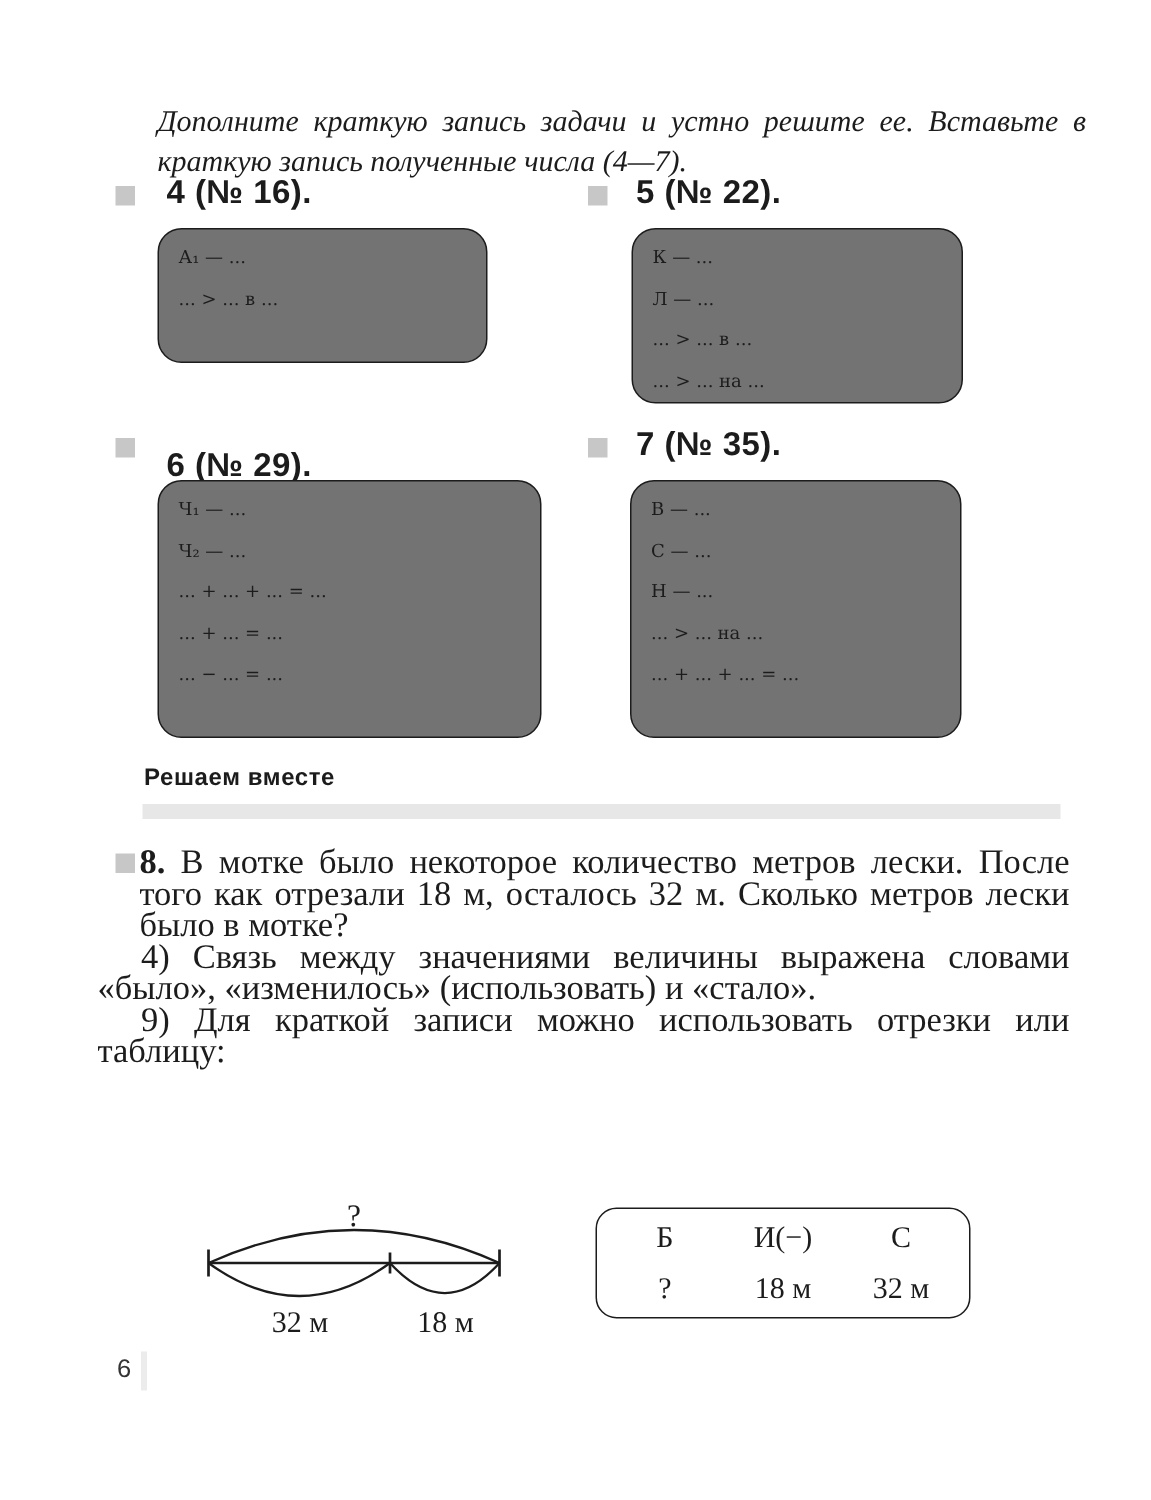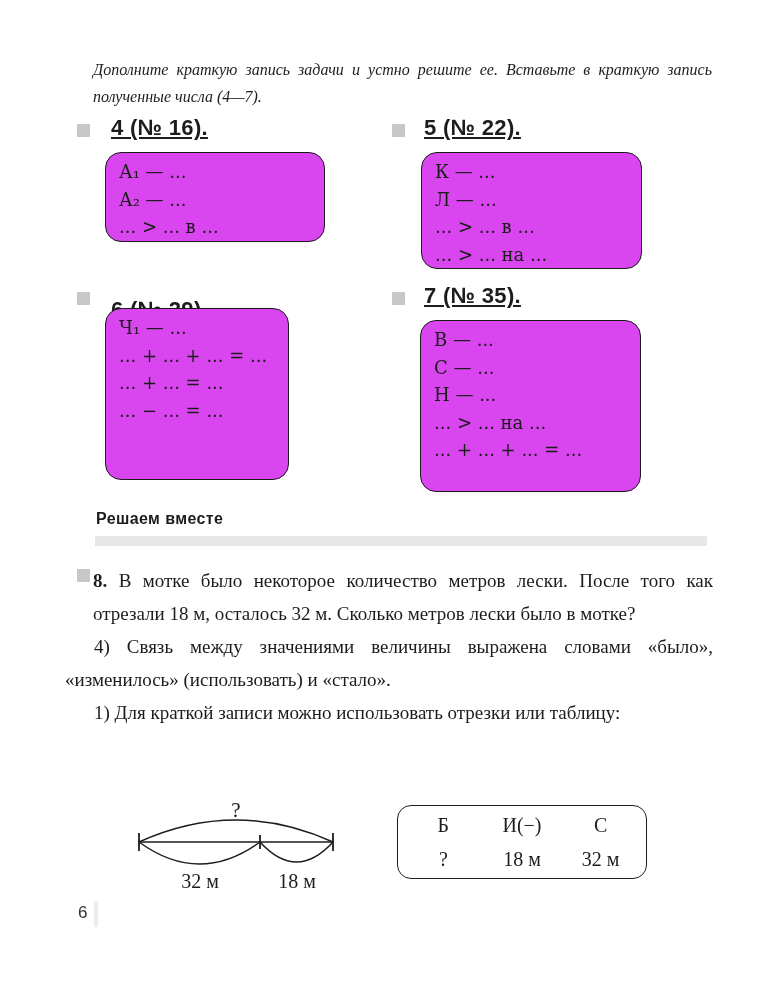--- a/index.html
+++ b/index.html
@@ -1,44 +1,44 @@
 <!DOCTYPE html>
 <html><head>
 <meta charset="utf-8">
 <style>
   html,body{margin:0;padding:0;background:#ffffff;}
   .page{
     position:relative;width:767px;height:1000px;background:#ffffff;
     font-family:"Liberation Serif",serif;color:#1c1c1c;overflow:hidden;
   }
   .intro{
-    position:absolute;left:93px;top:56px;width:619px;margin:0;
-    font-style:italic;font-size:16px;line-height:27px;text-align:justify;
+    position:absolute;left:93px;top:56px;width:619px;margin:12px;
+    font-style:italic;font-size:20px;line-height:27px;text-align:justify;
   }
   .bullet{position:absolute;width:13px;height:13px;background:#c7c7c7;}
   .ex-header{
     position:absolute;font-family:"Liberation Sans",sans-serif;
-    font-weight:bold;font-size:22px;letter-spacing:0.3px;text-decoration:underline;
+    font-weight:bold;font-size:22px;letter-spacing:0.3px;
   }
   .box{
     position:absolute;border:1.5px solid #1c1c1c;border-radius:16px;
     box-sizing:border-box;padding:5px 0 0 13px;
-    font-family:"DejaVu Serif",serif;font-size:18px;line-height:27.5px;
-    background:#d946ef;
+    font-family:"DejaVu Serif",serif;font-size:12px;line-height:27.5px;
+    background:#737373;
   }
   .box-line{white-space:nowrap;}
   .section-title{
     position:absolute;left:96px;top:510px;
     font-family:"Liberation Sans",sans-serif;font-weight:bold;
     font-size:16px;letter-spacing:0.4px;
   }
   .section-rule{position:absolute;left:95px;top:536px;width:612px;height:10px;background:#e7e7e7;}
   .solution{
     position:absolute;left:65px;top:564px;width:648px;
-    font-size:19px;line-height:33px;text-align:justify;
+    font-size:23px;line-height:21px;text-align:justify;
   }
   .solution p{margin:0;}
   .p8{margin-left:28px !important;}
   .p8 .num{font-weight:bold;}
   .para{text-indent:29px;}
   .it{}
   .diagram{position:absolute;left:118px;top:796px;}
   .diagram text{font-family:"Liberation Serif",serif;fill:#1c1c1c;}
   .stable{
     position:absolute;left:397px;top:805px;width:250px;height:74px;
@@ -57,37 +57,37 @@
 <body>
 
 <div class="page">
 
   <p class="intro">Дополните краткую запись задачи и устно решите ее. Вставьте в краткую запись полученные числа (4—7).</p>
 
   <span class="bullet" style="left:77px;top:124px"></span>
   <div class="ex-header" style="left:111px;top:115px">4 (№ 16).</div>
   <div class="box" style="left:105px;top:152px;width:220px;height:90px">
     <div class="box-line">А₁ — ...</div>
-    <div class="box-line">А₂ — ...</div>
     <div class="box-line">... &gt; ... в ...</div>
   </div>
 
   <span class="bullet" style="left:392px;top:124px"></span>
   <div class="ex-header" style="left:424px;top:115px">5 (№ 22).</div>
   <div class="box" style="left:421px;top:152px;width:221px;height:117px">
     <div class="box-line">К — ...</div>
     <div class="box-line">Л — ...</div>
     <div class="box-line">... &gt; ... в ...</div>
     <div class="box-line">... &gt; ... на ...</div>
   </div>
 
   <span class="bullet" style="left:77px;top:292px"></span>
   <div class="ex-header" style="left:111px;top:297px">6 (№ 29).</div>
-  <div class="box" style="left:105px;top:308px;width:184px;height:172px">
+  <div class="box" style="left:105px;top:320px;width:256px;height:172px">
     <div class="box-line">Ч₁ — ...</div>
+    <div class="box-line">Ч₂ — ...</div>
     <div class="box-line">... + ... + ... = ...</div>
     <div class="box-line">... + ... = ...</div>
     <div class="box-line">... − ... = ...</div>
   </div>
 
   <span class="bullet" style="left:392px;top:292px"></span>
   <div class="ex-header" style="left:424px;top:283px">7 (№ 35).</div>
   <div class="box" style="left:420px;top:320px;width:221px;height:172px">
     <div class="box-line">В — ...</div>
     <div class="box-line">С — ...</div>
@@ -96,21 +96,21 @@
     <div class="box-line">... + ... + ... = ...</div>
   </div>
 
   <div class="section-title">Решаем вместе</div>
   <div class="section-rule"></div>
 
   <span class="bullet" style="left:77px;top:569px"></span>
   <div class="solution">
     <p class="p8"><span class="num">8.</span><span> В мотке было некоторое количество метров лески. После того как отрезали 18 м, осталось 32 м. Сколько метров лески было в мотке?</span></p>
     <p class="para"><span>4) Связь между значениями величины выражена словами </span><span class="it">«было»</span><span>, </span><span class="it">«изменилось»</span><span> (использовать) и </span><span class="it">«стало»</span><span>.</span></p>
-    <p class="para">1) Для краткой записи можно использовать отрезки или таблицу:</p>
+    <p class="para">9) Для краткой записи можно использовать отрезки или таблицу:</p>
   </div>
 
   <svg class="diagram" width="230" height="96" viewBox="0 0 230 96">
     <line x1="21" y1="46" x2="215" y2="46" stroke="#1c1c1c" stroke-width="1.6"></line>
     <line x1="21" y1="37" x2="21" y2="55" stroke="#1c1c1c" stroke-width="1.8"></line>
     <line x1="142" y1="39" x2="142" y2="53" stroke="#1c1c1c" stroke-width="1.8"></line>
     <line x1="215" y1="37" x2="215" y2="55" stroke="#1c1c1c" stroke-width="1.8"></line>
     <path d="M21 46 Q118 2 215 46" fill="none" stroke="#1c1c1c" stroke-width="1.5"></path>
     <path d="M21 46 Q81.5 90 142 46" fill="none" stroke="#1c1c1c" stroke-width="1.5"></path>
     <path d="M142 46 Q178.5 86 215 46" fill="none" stroke="#1c1c1c" stroke-width="1.5"></path>

